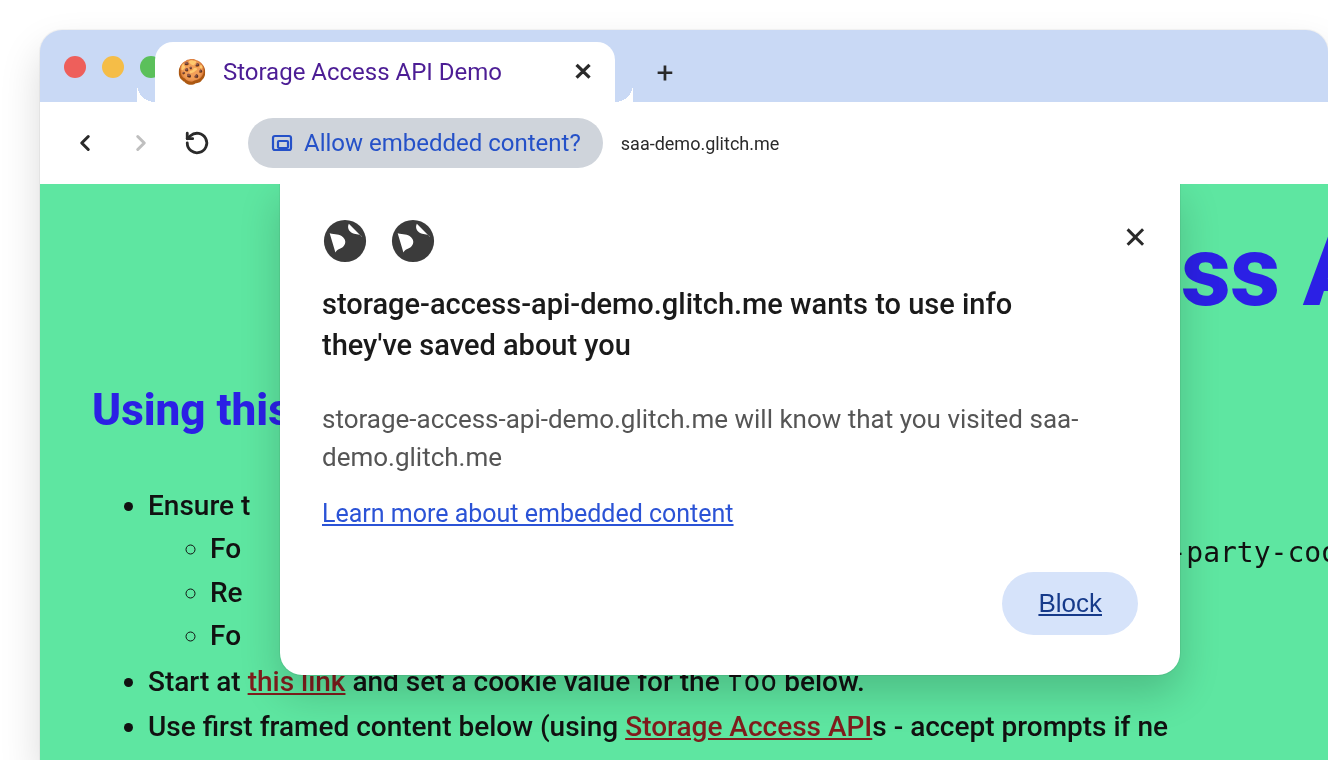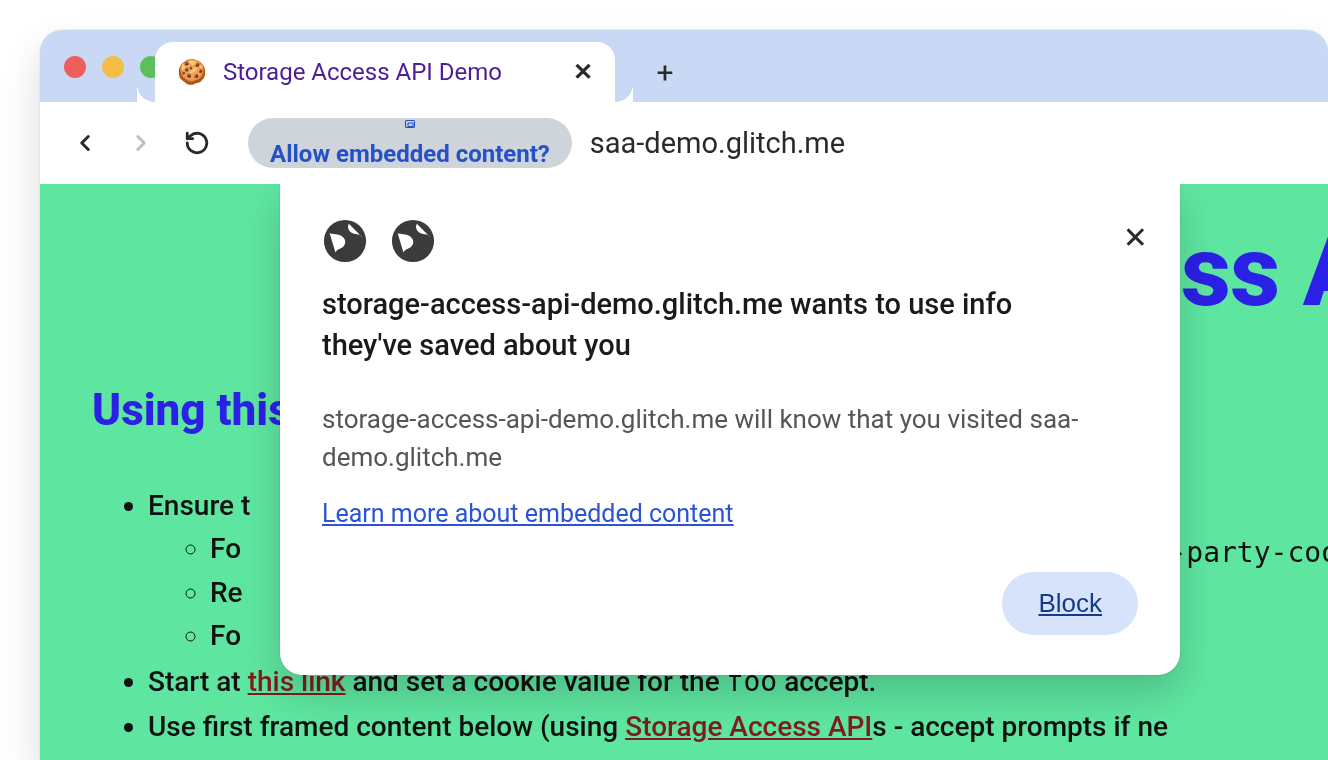--- a/index.html
+++ b/index.html
@@ -91,27 +91,26 @@
     display: flex;
     align-items: center;
     gap: 18px;
   }
   .chip {
     display: inline-flex; align-items: center; gap: 10px;
     background: #cfd4db;
     border-radius: 26px;
     height: 50px;
     padding: 0 22px;
-    font-size: 24px; font-weight: 700;
+    font-size: 24px; font-weight: 400;
     color: #2551c8;
     cursor: pointer;
-    flex-direction: column;
   }
   .chip svg { width: 24px; height: 24px; fill: none; stroke: #2551c8; stroke-width: 2.2; }
-  .url-text { font-size: 29px; color: #2a2a2a; }
+  .url-text { font-size: 18px; color: #2a2a2a; }
 
   
   .viewport {
     position: relative;
     height: 576px;
     background: #5ee6a1;
     overflow: hidden;
   }
 
   .page-heading-partial {
@@ -260,21 +259,21 @@
       <ul class="main-list">
         <li>
           <span>Ensure t</span>
           <ul class="sub-list">
             <li>Fo</li>
             <li>Re</li>
             <li>Fo</li>
           </ul>
         </li>
         <li>
-          <span>Start at </span><span class="link">this link</span><span> and set a cookie value for the </span><span class="mono">foo</span><span> accept.</span>
+          <span>Start at </span><span class="link">this link</span><span> and set a cookie value for the </span><span class="mono">foo</span><span> below.</span>
         </li>
         <li>
           <span>Use first framed content below (using </span><span class="link">Storage Access API</span><span>s - accept prompts if ne</span>
         </li>
       </ul>
 
       <div class="mono" style="position:absolute; top:352px; right:-10px; font-size:28px; color:#111;">-party-coo</div>
 
       <div class="popup">
         <div class="popup-close">✕</div>

